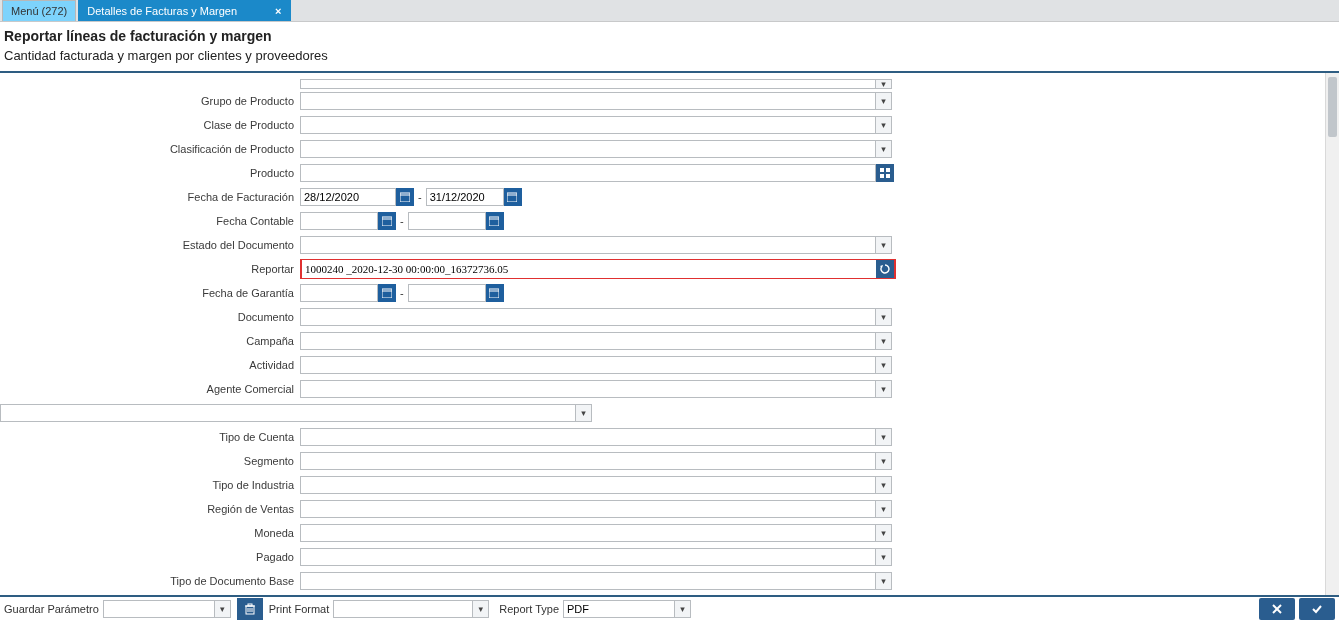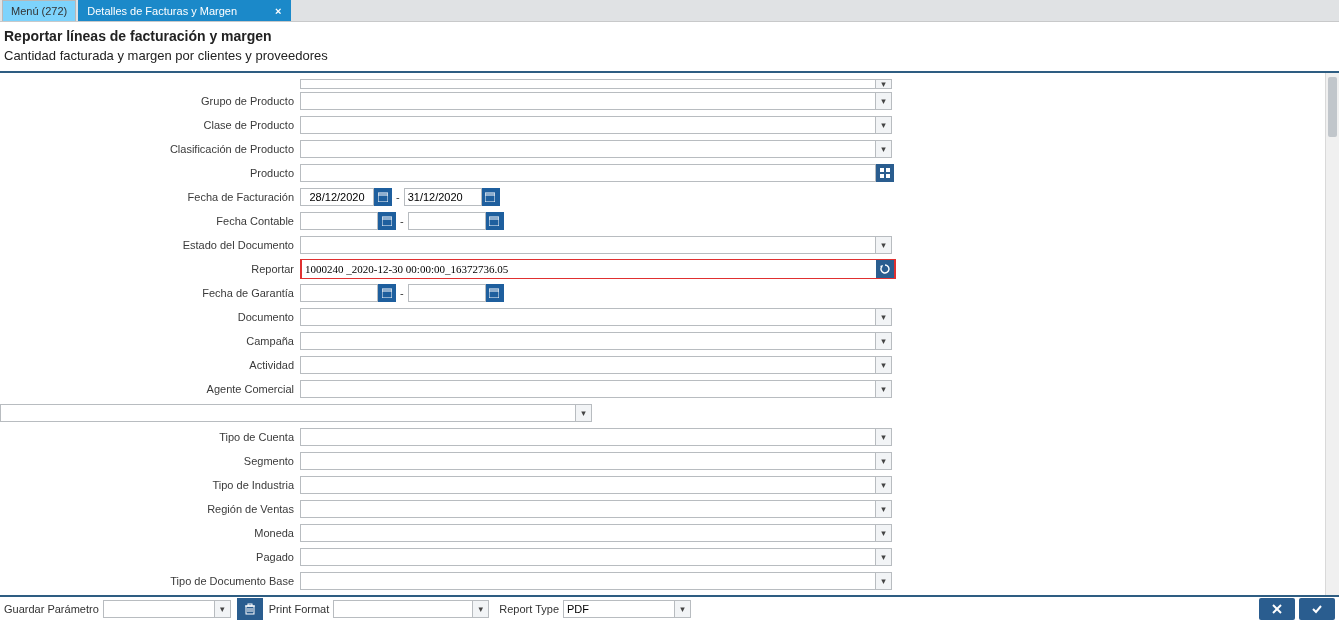--- a/index.html
+++ b/index.html
@@ -242,21 +242,21 @@
                 <rect x="0" y="6" width="4" height="4"></rect>
                 <rect x="6" y="6" width="4" height="4"></rect>
               </svg>
           </div>
         </div>
       </div>
 
       <div class="row">
         <div class="lbl">Fecha de Facturación</div>
         <div class="ctl-wrap">
-          <input class="fld" style="width: 74px; text-align: center;" value="28/12/2020">
+          <input class="fld" style="width: 96px;" value="28/12/2020">
           <div class="cal-btn">
               <svg viewBox="0 0 10 10">
                 <rect x="0" y="1" width="10" height="9" fill="none" stroke="#fff"></rect>
                 <line x1="0" y1="3" x2="10" y2="3" stroke="#fff"></line>
               </svg>
             </div>
           <span class="dash">-</span>
           <input class="fld" style="width: 78px;" value="31/12/2020">
           <div class="cal-btn">
               <svg viewBox="0 0 10 10">

